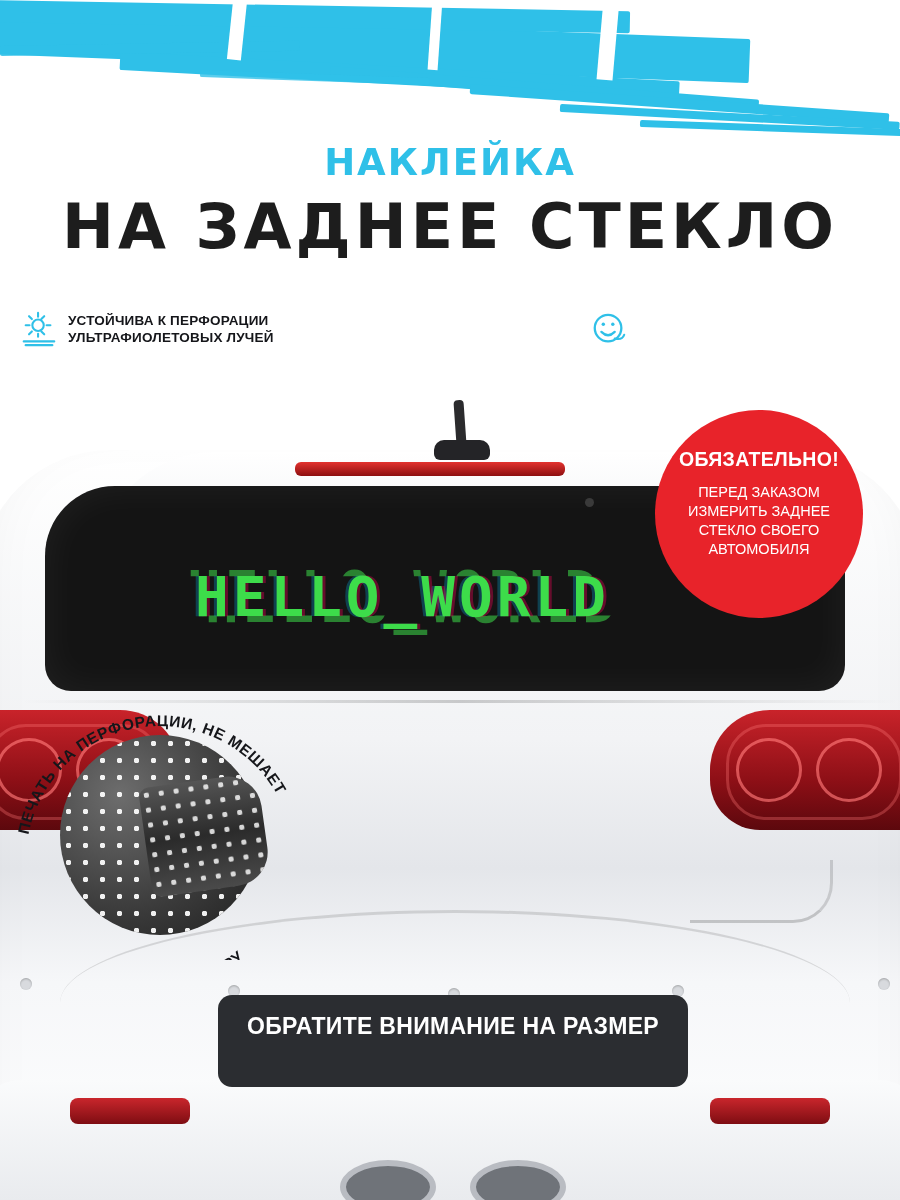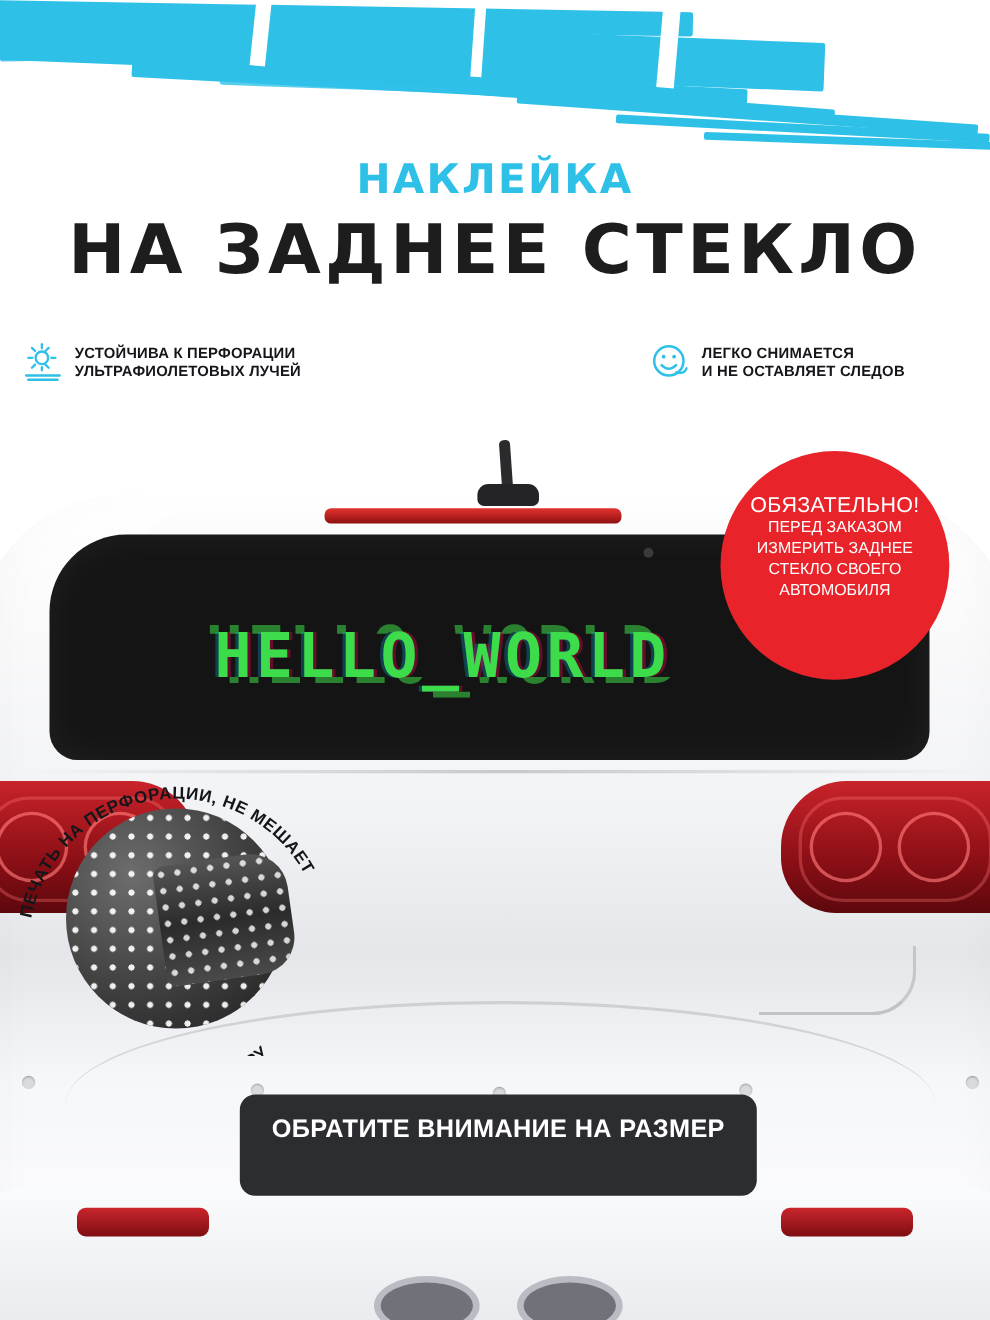--- a/index.html
+++ b/index.html
@@ -269,22 +269,23 @@
     width: 208px; height: 208px;
     border-radius: 50%;
     background: #e8232a;
     color: #ffffff;
     text-align: center;
     padding-top: 38px;
     box-sizing: border-box;
   }
   .badge-red .b-title {
     font-size: 19.5px;
-    font-weight: normal;
+    font-weight: bold;
     letter-spacing: .3px;
+    margin-bottom: 12px;
   }
   .badge-red .b-body {
     font-size: 14.5px;
     line-height: 19px;
     font-weight: normal;
     padding: 0 26px;
   }
 
   
   .perf-badge {
@@ -407,24 +408,20 @@
   <div class="feature">
     <span class="ficon">
       <svg viewBox="0 0 40 42" width="38" height="40" aria-hidden="true">
         <circle cx="19" cy="19" r="14" fill="none" stroke="#2fc0e8" stroke-width="2.4"></circle>
         <circle cx="14" cy="15" r="1.8" fill="#2fc0e8"></circle>
         <circle cx="24" cy="15" r="1.8" fill="#2fc0e8"></circle>
         <path d="M12 23 q7 7 14 0" fill="none" stroke="#2fc0e8" stroke-width="2.4" stroke-linecap="round"></path>
         <path d="M26 30 q8 2 10 -4" fill="none" stroke="#2fc0e8" stroke-width="2.2" stroke-linecap="round"></path>
       </svg>
     </span>
-    <span class="ftext">
-      <span class="l1">ЛЕГКО СНИМАЕТСЯ</span>
-      <span class="l2">И НЕ ОСТАВЛЯЕТ СЛЕДОВ</span>
-    </span>
   </div>
 
 </div>
 
 <div class="car-stage">
 
   <div class="body-white"></div>
   <div class="roof-shade"></div>
 
   <div class="antenna"></div>

